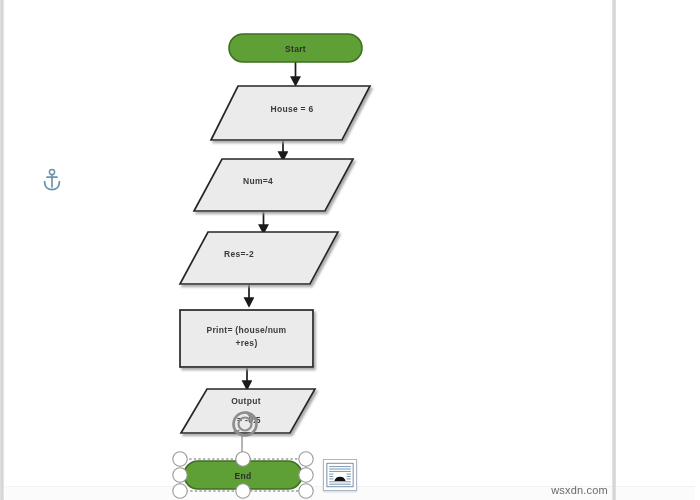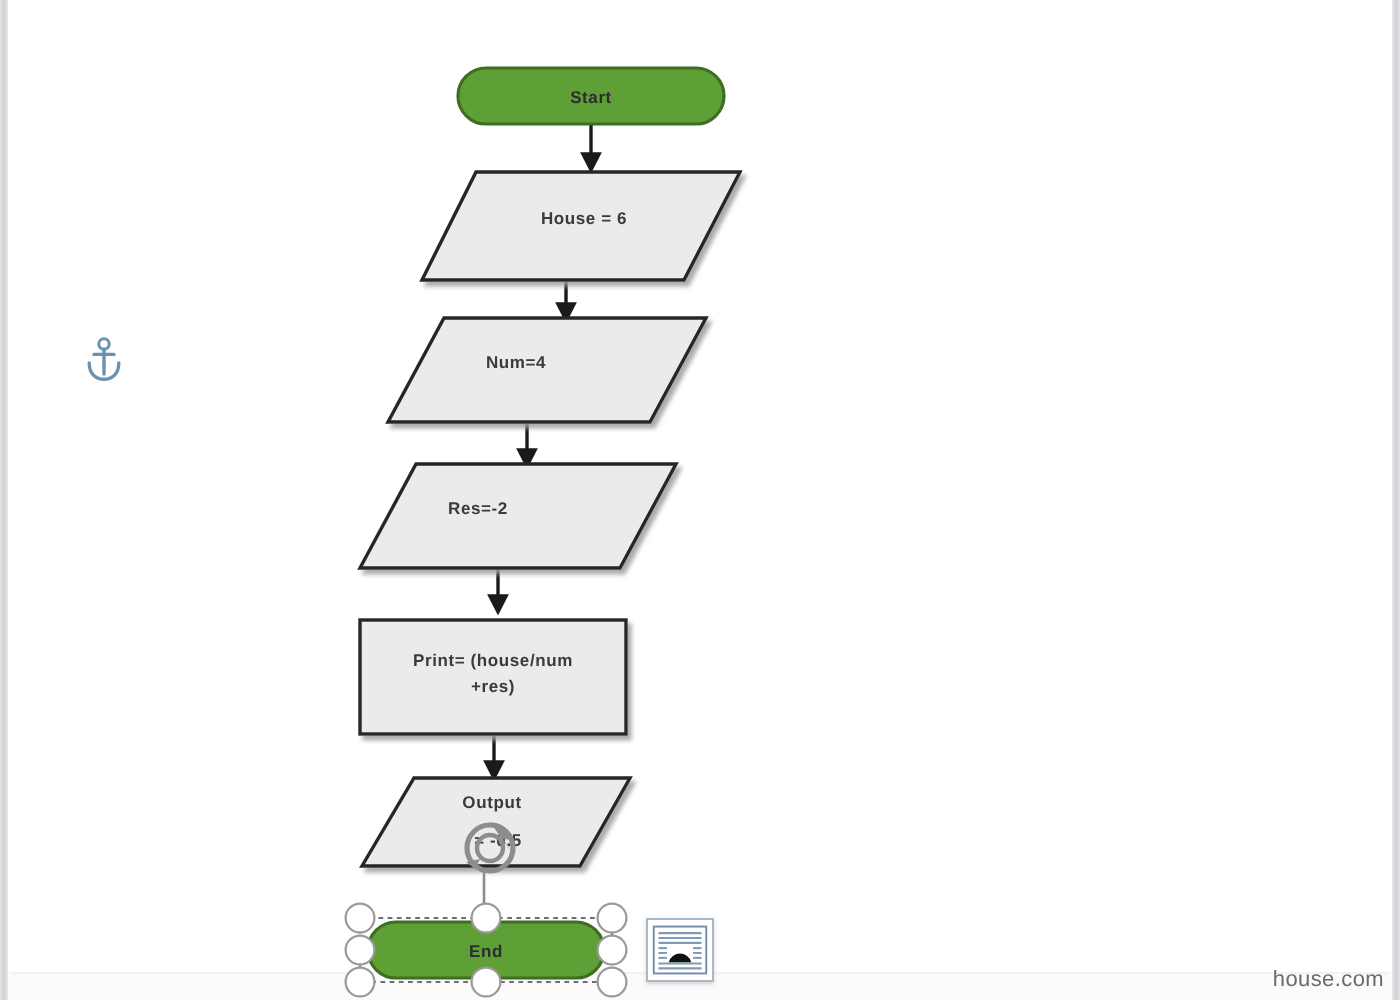--- a/index.html
+++ b/index.html
@@ -13,21 +13,21 @@
     background: #ffffff;
     font-family: "Liberation Sans", sans-serif;
     overflow: hidden;
     position: relative;
   }
 
   
   #doc-canvas {
     position: absolute;
     left: 0; top: 0;
-    width: 700px;
+    width: 616px;
     height: 500px;
     background: #fdfdfd;
   }
   .page-edge {
     position: absolute;
     top: 0;
     width: 4px;
     height: 500px;
     background: linear-gradient(to right, #e2e3e5, #cfd1d4, #e8e9eb);
   }
@@ -222,15 +222,15 @@
         <line x1="24" y1="15" x2="28.5" y2="15"></line>
         <line x1="24" y1="17.6" x2="28.5" y2="17.6"></line>
         <line x1="24" y1="20.2" x2="28.5" y2="20.2"></line>
         <line x1="5.5" y1="23.2" x2="28.5" y2="23.2"></line>
         <line x1="5.5" y1="25.8" x2="28.5" y2="25.8"></line>
       </g>
       <path d="M11 22.5 A6.2 6.2 0 0 1 23 22.5 Z" fill="#111111"></path>
     </svg>
   </div>
 
-  <div id="watermark">house.com</div>
+  <div id="watermark">wsxdn.com</div>
 
 </div>
 
 </body></html>

